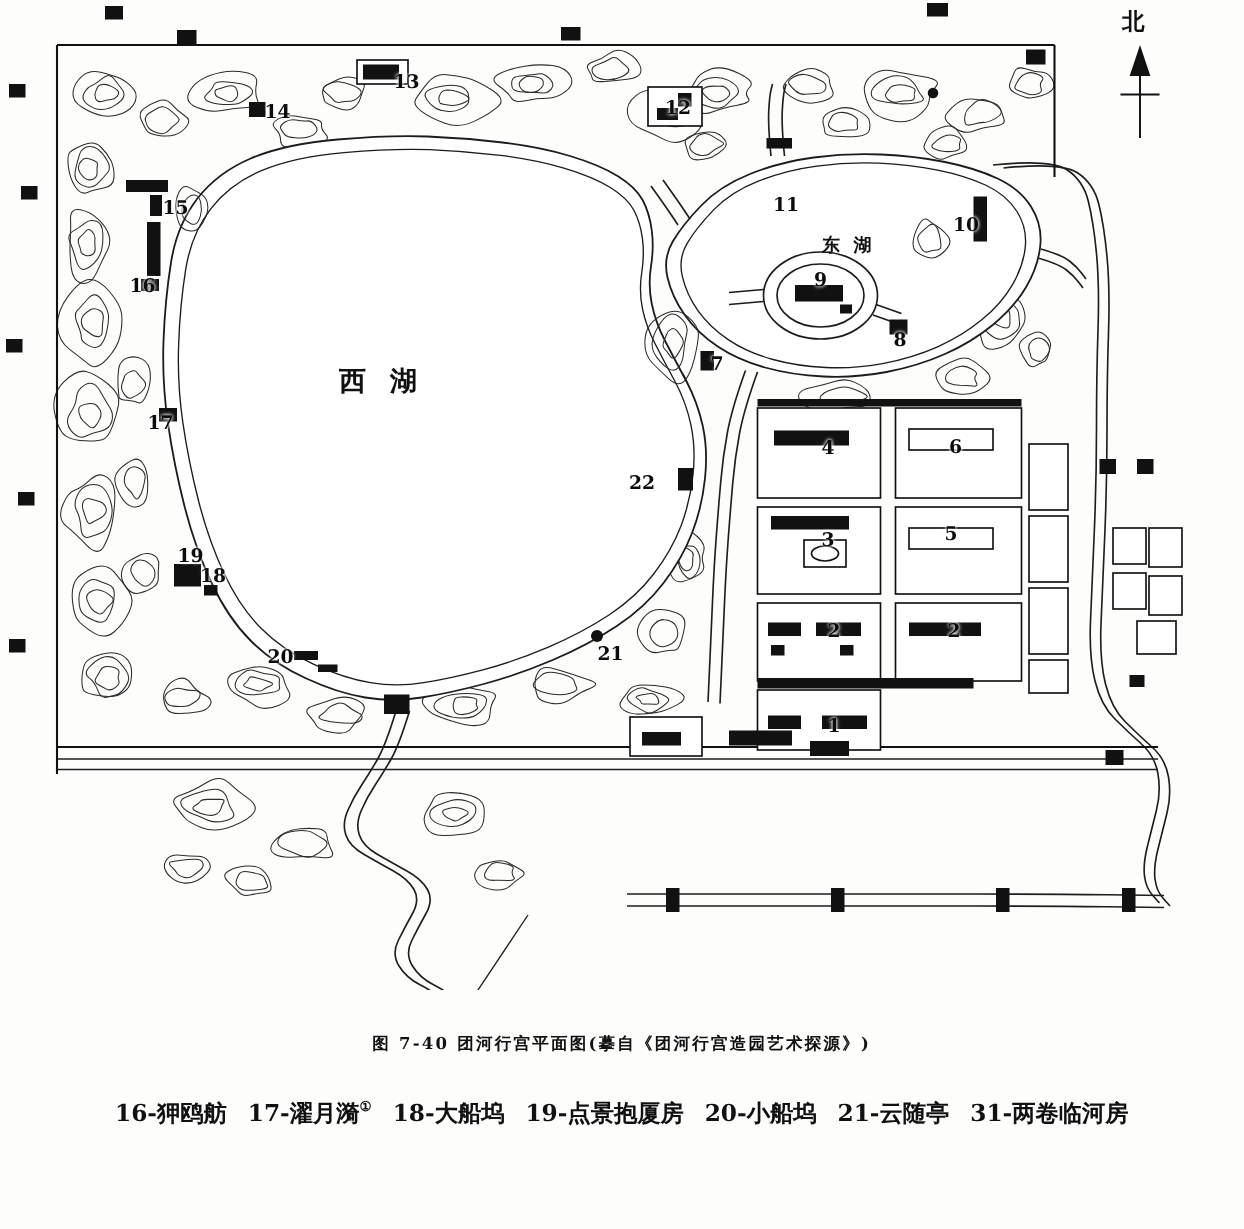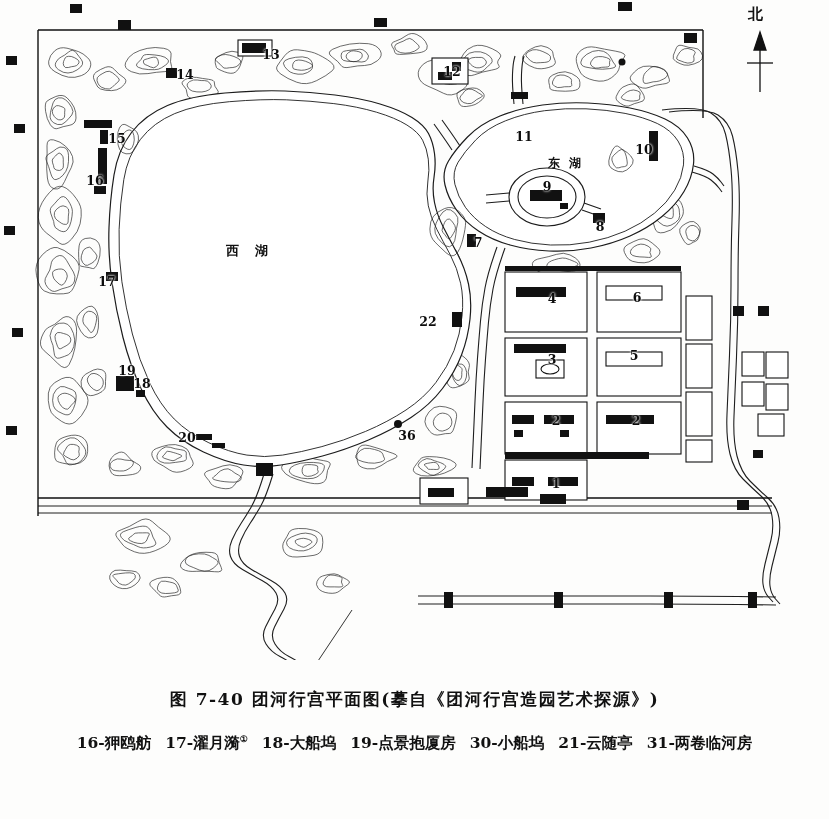--- a/index.html
+++ b/index.html
@@ -2,32 +2,32 @@
 <html><head>
 <meta charset="utf-8">
 <style>
   html,body{margin:0;padding:0;}
   body{
     width:829px;height:819px;position:relative;background:#fdfdfc;
     font-family:"DejaVu Serif","Liberation Serif",serif;color:#111;overflow:hidden;
   }
   .map-area{position:absolute;left:0;top:0;width:829px;height:660px;}
   #plan{position:absolute;left:0;top:0;}
-  .lake-label{position:absolute;font-size:13px;font-weight:700;color:#101010;white-space:nowrap;}
+  .lake-label{position:absolute;font-size:18px;font-weight:700;color:#101010;white-space:nowrap;}
   #west-lake-label{left:226px;top:242px;letter-spacing:16px;}
   #east-lake-label{left:548px;top:120px;letter-spacing:9px;font-size:12px;margin-top:35px;}
   .north-label{position:absolute;left:748px;top:5px;font-size:15px;font-weight:700;}
   .map-num{
     position:absolute;transform:translate(-50%,-50%);
     font-size:12.5px;font-weight:700;color:#0c0c0c;line-height:1;
     text-shadow:0 0 2px #fff,0 0 3px #fff;
   }
   .caption{
     position:absolute;top:688px;left:0;right:0;text-align:center;
-    font-size:17px;letter-spacing:1.5px;font-weight:600;
+    font-size:11px;letter-spacing:1.5px;font-weight:600;
   }
   .legend{position:absolute;top:724px;left:0;right:0;text-align:center;}
   .legend-line{height:30px;line-height:30px;font-size:15.5px;font-weight:600;white-space:nowrap;}
   .legend-item{margin:0 7px;}
   sup.mark{font-size:9px;vertical-align:super;}
 </style>
 </head>
 <body>
 
 <div class="map-area">
@@ -301,26 +301,26 @@
       <span class="map-num" style="left: 637px; top: 298px;">6</span>
       <span class="map-num" style="left: 478px; top: 243px;">7</span>
       <span class="map-num" style="left: 600px; top: 227px;">8</span>
       <span class="map-num" style="left: 547px; top: 187px;">9</span>
       <span class="map-num" style="left: 644px; top: 150px;">10</span>
       <span class="map-num" style="left: 524px; top: 91px; margin-top: 46px;">11</span>
       <span class="map-num" style="left: 452px; top: 72px;">12</span>
       <span class="map-num" style="left: 271px; top: 55px;">13</span>
       <span class="map-num" style="left: 185px; top: 75px;">14</span>
       <span class="map-num" style="left: 117px; top: 139px;">15</span>
-      <span class="map-num" style="left: 95px; top: 181px;">16</span>
+      <span class="map-num" style="left: 95px; top: 191px;">16</span>
       <span class="map-num" style="left: 107px; top: 282px;">17</span>
       <span class="map-num" style="left: 142px; top: 384px;">18</span>
       <span class="map-num" style="left: 127px; top: 371px;">19</span>
       <span class="map-num" style="left: 187px; top: 438px;">20</span>
-      <span class="map-num" style="left: 407px; top: 436px;">36</span>
+      <span class="map-num" style="left: 407px; top: 436px;">21</span>
       <span class="map-num" style="left: 428px; top: 322px; text-align: center;">22</span>
     </div>
 </div>
 
 <div class="caption">图 7-40  团河行宫平面图(摹自《团河行宫造园艺术探源》)</div>
 <div class="legend" id="legend">
-    <div class="legend-line"><span class="legend-item">16-狎鸥舫</span><span class="legend-item">17-濯月漪<sup class="mark">①</sup></span><span class="legend-item">18-大船坞</span><span class="legend-item">19-点景抱厦房</span><span class="legend-item">30-小船坞</span><span class="legend-item">21-云随亭</span><span class="legend-item">31-两卷临河房</span></div>
+    <div class="legend-line"><span class="legend-item">16-狎鸥舫</span><span class="legend-item">17-濯月漪<sup class="mark">①</sup></span><span class="legend-item">18-大船坞</span><span class="legend-item">19-点景抱厦房</span><span class="legend-item">20-小船坞</span><span class="legend-item">21-云随亭</span><span class="legend-item">31-两卷临河房</span></div>
   </div>
 
 </body></html>

